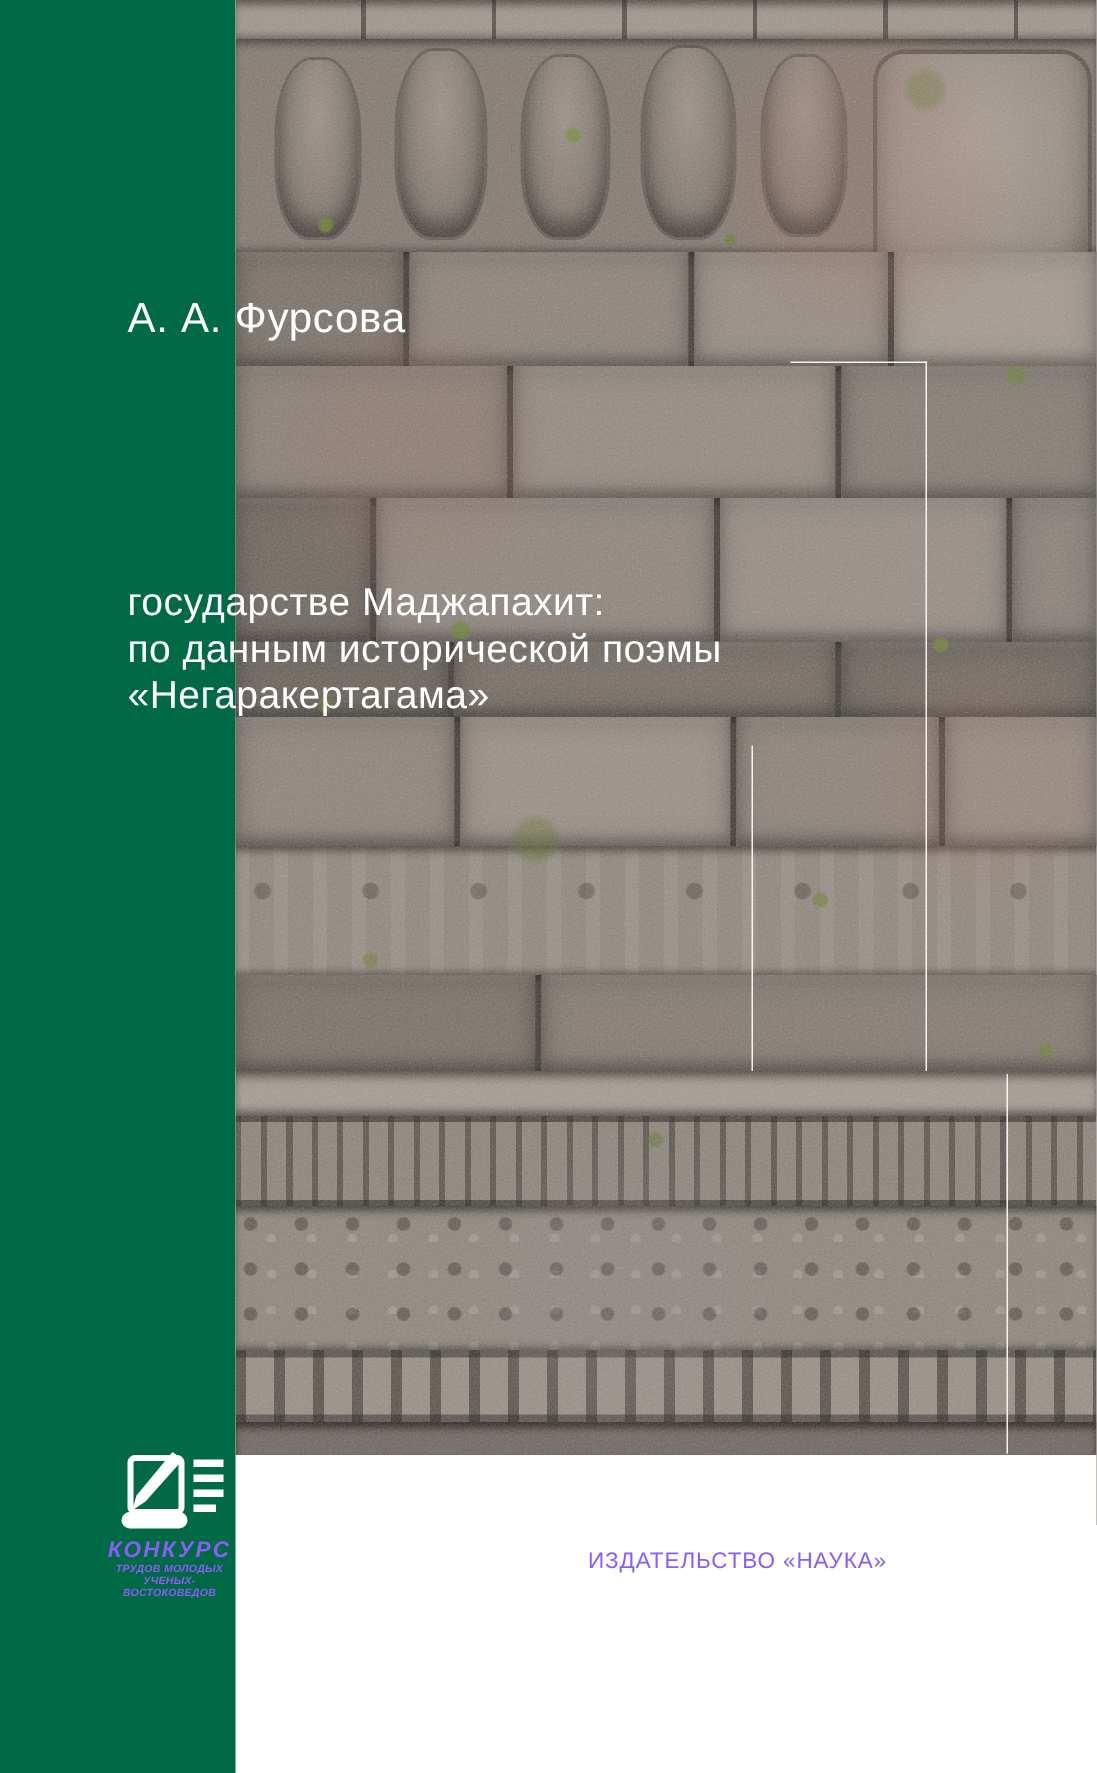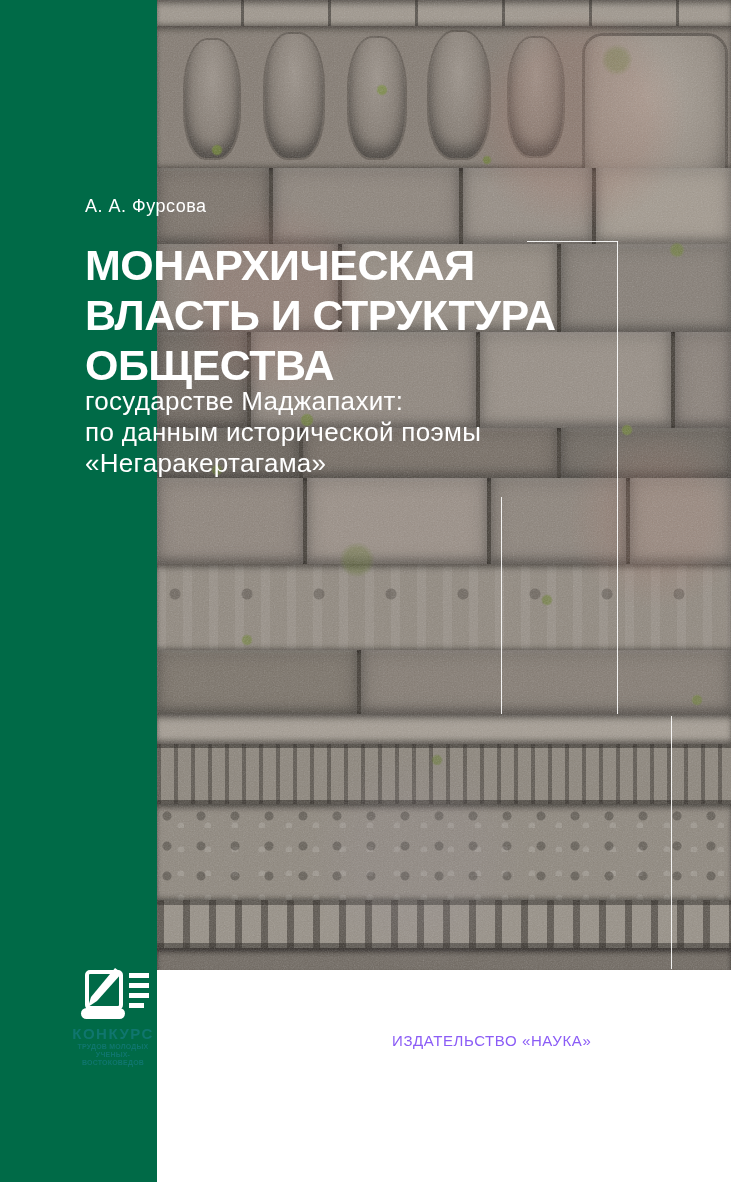--- a/index.html
+++ b/index.html
@@ -81,30 +81,30 @@
   .noise{position:absolute;inset:0;opacity:.28;pointer-events:none;}
 
   
   .mark{position:absolute;background:rgba(255,255,255,.9);}
   .mark-h1{left:527px;top:241px;width:91px;height:1px;}
   .mark-v1{left:617px;top:241px;width:1px;height:473px;}
   .mark-v2{left:501px;top:497px;width:1px;height:217px;}
   .mark-v3{left:671px;top:716px;width:1px;height:253px;}
 
   
-  .author{position:absolute;left:85px;top:196px;color:#fff;font-size:18px;font-weight:400;letter-spacing:.5px;z-index:5;}
+  .author{position:absolute;left:85px;top:196px;color:#fff;font-size:28px;font-weight:400;letter-spacing:.5px;z-index:5;}
   .title{position:absolute;left:85px;top:240px;margin:0;color:#fff;font-size:43px;line-height:50px;
          font-weight:800;letter-spacing:-.5px;z-index:5;}
   .title span{display:block;}
   .subtitle{position:absolute;left:85px;top:386px;color:#fff;font-size:26px;line-height:31px;
          font-weight:400;letter-spacing:.3px;z-index:5;}
   .subtitle span{display:block;}
 
   
-  .logo{position:absolute;left:67px;top:968px;width:92px;z-index:5;text-align:center;color:#0f766e;}
+  .logo{position:absolute;left:67px;top:968px;width:92px;z-index:5;text-align:center;color:#8b5cf6;font-style:italic;}
   .logo .icon{display:block;margin:0 auto 4px auto;}
   .logo .name{font-size:15px;font-weight:700;letter-spacing:1.5px;line-height:15px;}
   .logo .tag{font-size:7px;font-weight:700;letter-spacing:.2px;line-height:8px;margin-top:2px;}
 
   
   .publisher{position:absolute;left:392px;top:1032px;color:#8b5cf6;font-size:15px;font-weight:400;
          letter-spacing:.6px;z-index:5;}
 </style>
 </head>
 <body>
@@ -183,25 +183,20 @@
     </svg>
   </div>
 
   <div class="mark mark-h1"></div>
   <div class="mark mark-v1"></div>
   <div class="mark mark-v2"></div>
   <div class="mark mark-v3"></div>
 
   <div class="author">А. А.  Фурсова</div>
 
-  <h1 class="title">
-    <span>МОНАРХИЧЕСКАЯ</span>
-    <span>ВЛАСТЬ И СТРУКТУРА</span>
-    <span>ОБЩЕСТВА</span>
-  </h1>
 
   <div class="subtitle">
     <span>государстве Маджапахит:</span>
     <span>по данным исторической поэмы</span>
     <span>«Негаракертагама»</span>
   </div>
 
   <div class="logo">
     <svg class="icon" width="76" height="54" viewBox="0 0 76 54">
       <g fill="#ffffff">

